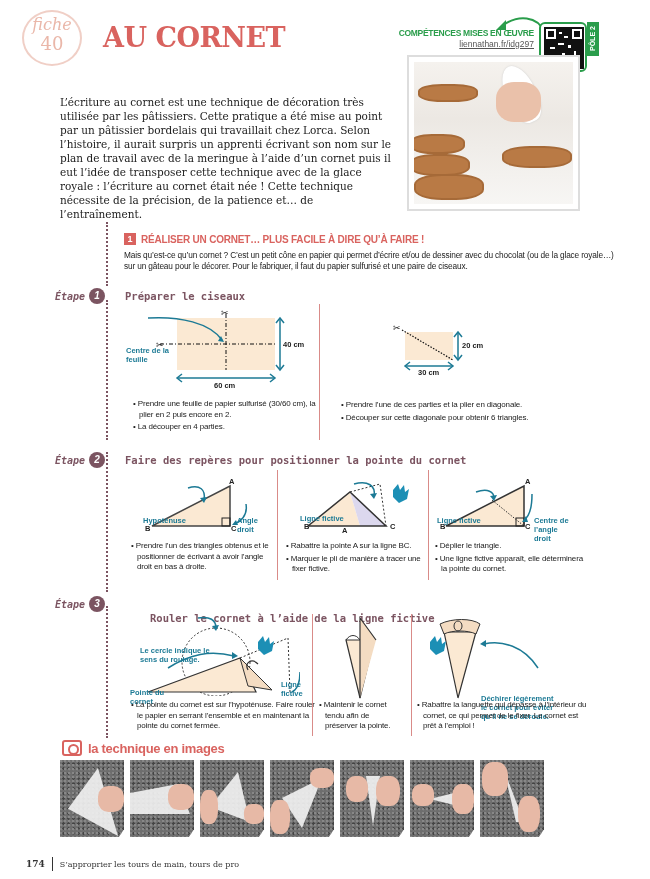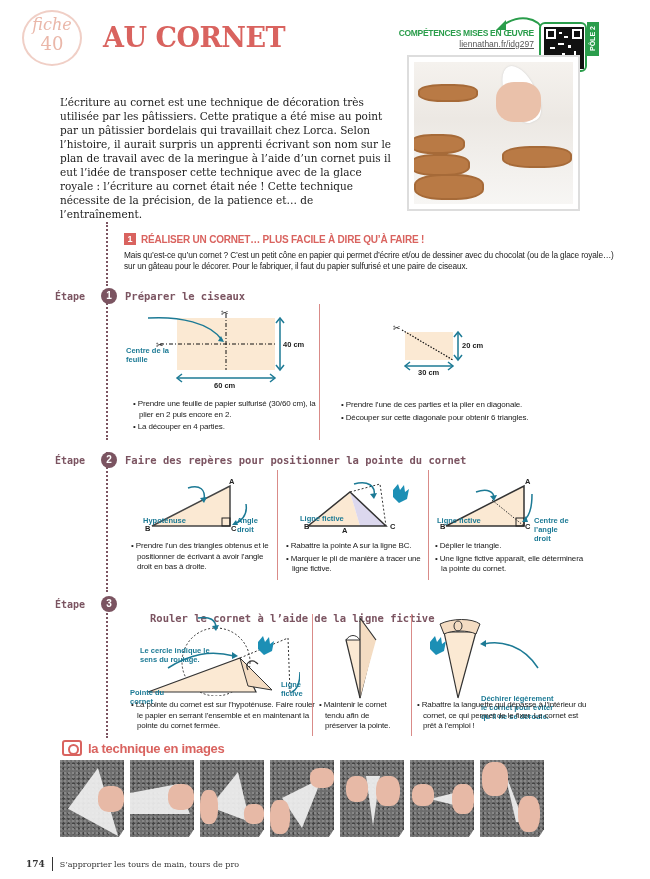--- a/index.html
+++ b/index.html
@@ -24,21 +24,21 @@
   .cookie { position: absolute; background: #b97a45; border-radius: 40%; border: 2px solid #a66a38; }
 
   .intro { left: 60px; top: 95px; width: 335px; font-family: "DejaVu Serif", serif; font-size: 10.5px; line-height: 14px; color: #1b1b1b; }
 
   
   .vline { left: 106px; width: 0; border-left: 2px dotted #7b5461; }
   .sec-h { left: 124px; top: 233px; font-weight: bold; font-size: 10px; color: #d9635f; display: flex; align-items: center; gap: 5px; letter-spacing: -0.2px; }
   .sec-h .num { background: #d9635f; color: #fff; width: 12px; height: 12px; font-size: 9px; line-height: 12px; text-align: center; display: inline-block; }
   .sec-p { left: 124px; top: 250px; width: 500px; font-size: 8.3px; line-height: 11px; color: #222; letter-spacing: -0.15px; }
 
-  .etape { left: 55px; display: flex; align-items: center; gap: 16px; font-family: "DejaVu Sans Mono", monospace; font-weight: bold; color: #7b5461; font-size: 10px; }
+  .etape { left: 55px; display: flex; align-items: center; gap: 4px; font-family: "DejaVu Sans Mono", monospace; font-weight: bold; color: #7b5461; font-size: 10px; font-style: italic; }
   .etape .circ { width: 16px; height: 16px; border-radius: 50%; background: #7b5461; color: #fff; font-family: "Liberation Sans", sans-serif; font-size: 10px; line-height: 16px; text-align: center; }
   .etape-title { left: 125px; font-family: "DejaVu Sans Mono", monospace; font-weight: bold; color: #7b5461; font-size: 10.5px; }
 
   .sep { width: 0; border-left: 1px solid #d98b88; }
   .bul { font-size: 8px; line-height: 10.5px; color: #222; letter-spacing: -0.15px; }
   .bul div { padding-left: 7px; text-indent: -6px; margin-bottom: 2px; }
   .lbl { font-size: 7.5px; color: #1c7a95; font-weight: bold; line-height: 9px; margin-top: 32px; }
   .lblk { font-size: 7.5px; color: #222; font-weight: bold; }
 
   .imgs-h { left: 62px; top: 740px; display:flex; align-items:center; gap:6px; }
@@ -202,21 +202,21 @@
   <path d="M56 6 C70 2 78 8 76 18" stroke="#1c7a95" stroke-width="1.5" fill="none"></path>
   <path d="M72 16 l4 5 l3 -6z" fill="#1c7a95"></path>
   <path d="M95 12 l5 -6 l2 6 l4 -5 l1 7 l4 -3 l-2 10 l-8 4 l-6 -6z" fill="#1c8fb5"></path>
 </svg>
 <div class="abs lbl" style="left:300px;top:482px;">Ligne fictive</div>
 <div class="abs lblk" style="left:304px;top:522px;">B</div>
 <div class="abs lblk" style="left:342px;top:526px;">A</div>
 <div class="abs lblk" style="left:390px;top:522px;">C</div>
 <div class="abs bul" style="left:285px;top:541px;width:145px;">
   <div>• Rabattre la pointe A sur la ligne BC.</div>
-    <div>• Marquer le pli de manière à tracer une ligne fictive.</div>
+    <div>• Marquer le pli de manière à tracer une fixer fictive.</div>
 </div>
 
 <div class="abs sep" style="left:428px;top:470px;height:110px;"></div>
 
 <svg class="abs" style="left:436px;top:478px" width="110" height="54">
   <polygon points="10,48 88,48 88,8" fill="#fbe9d3" stroke="#333" stroke-width="1.5"></polygon>
   <line x1="56" y1="22" x2="88" y2="48" stroke="#333" stroke-width="1" stroke-dasharray="1.5,1.5"></line>
   <rect x="80" y="40" width="8" height="8" fill="none" stroke="#222" stroke-width="1"></rect>
   <path d="M40 14 C52 10 58 14 58 20" stroke="#1c7a95" stroke-width="1.5" fill="none"></path>
   <path d="M54 18 l4 5 l3 -6z" fill="#1c7a95"></path>

